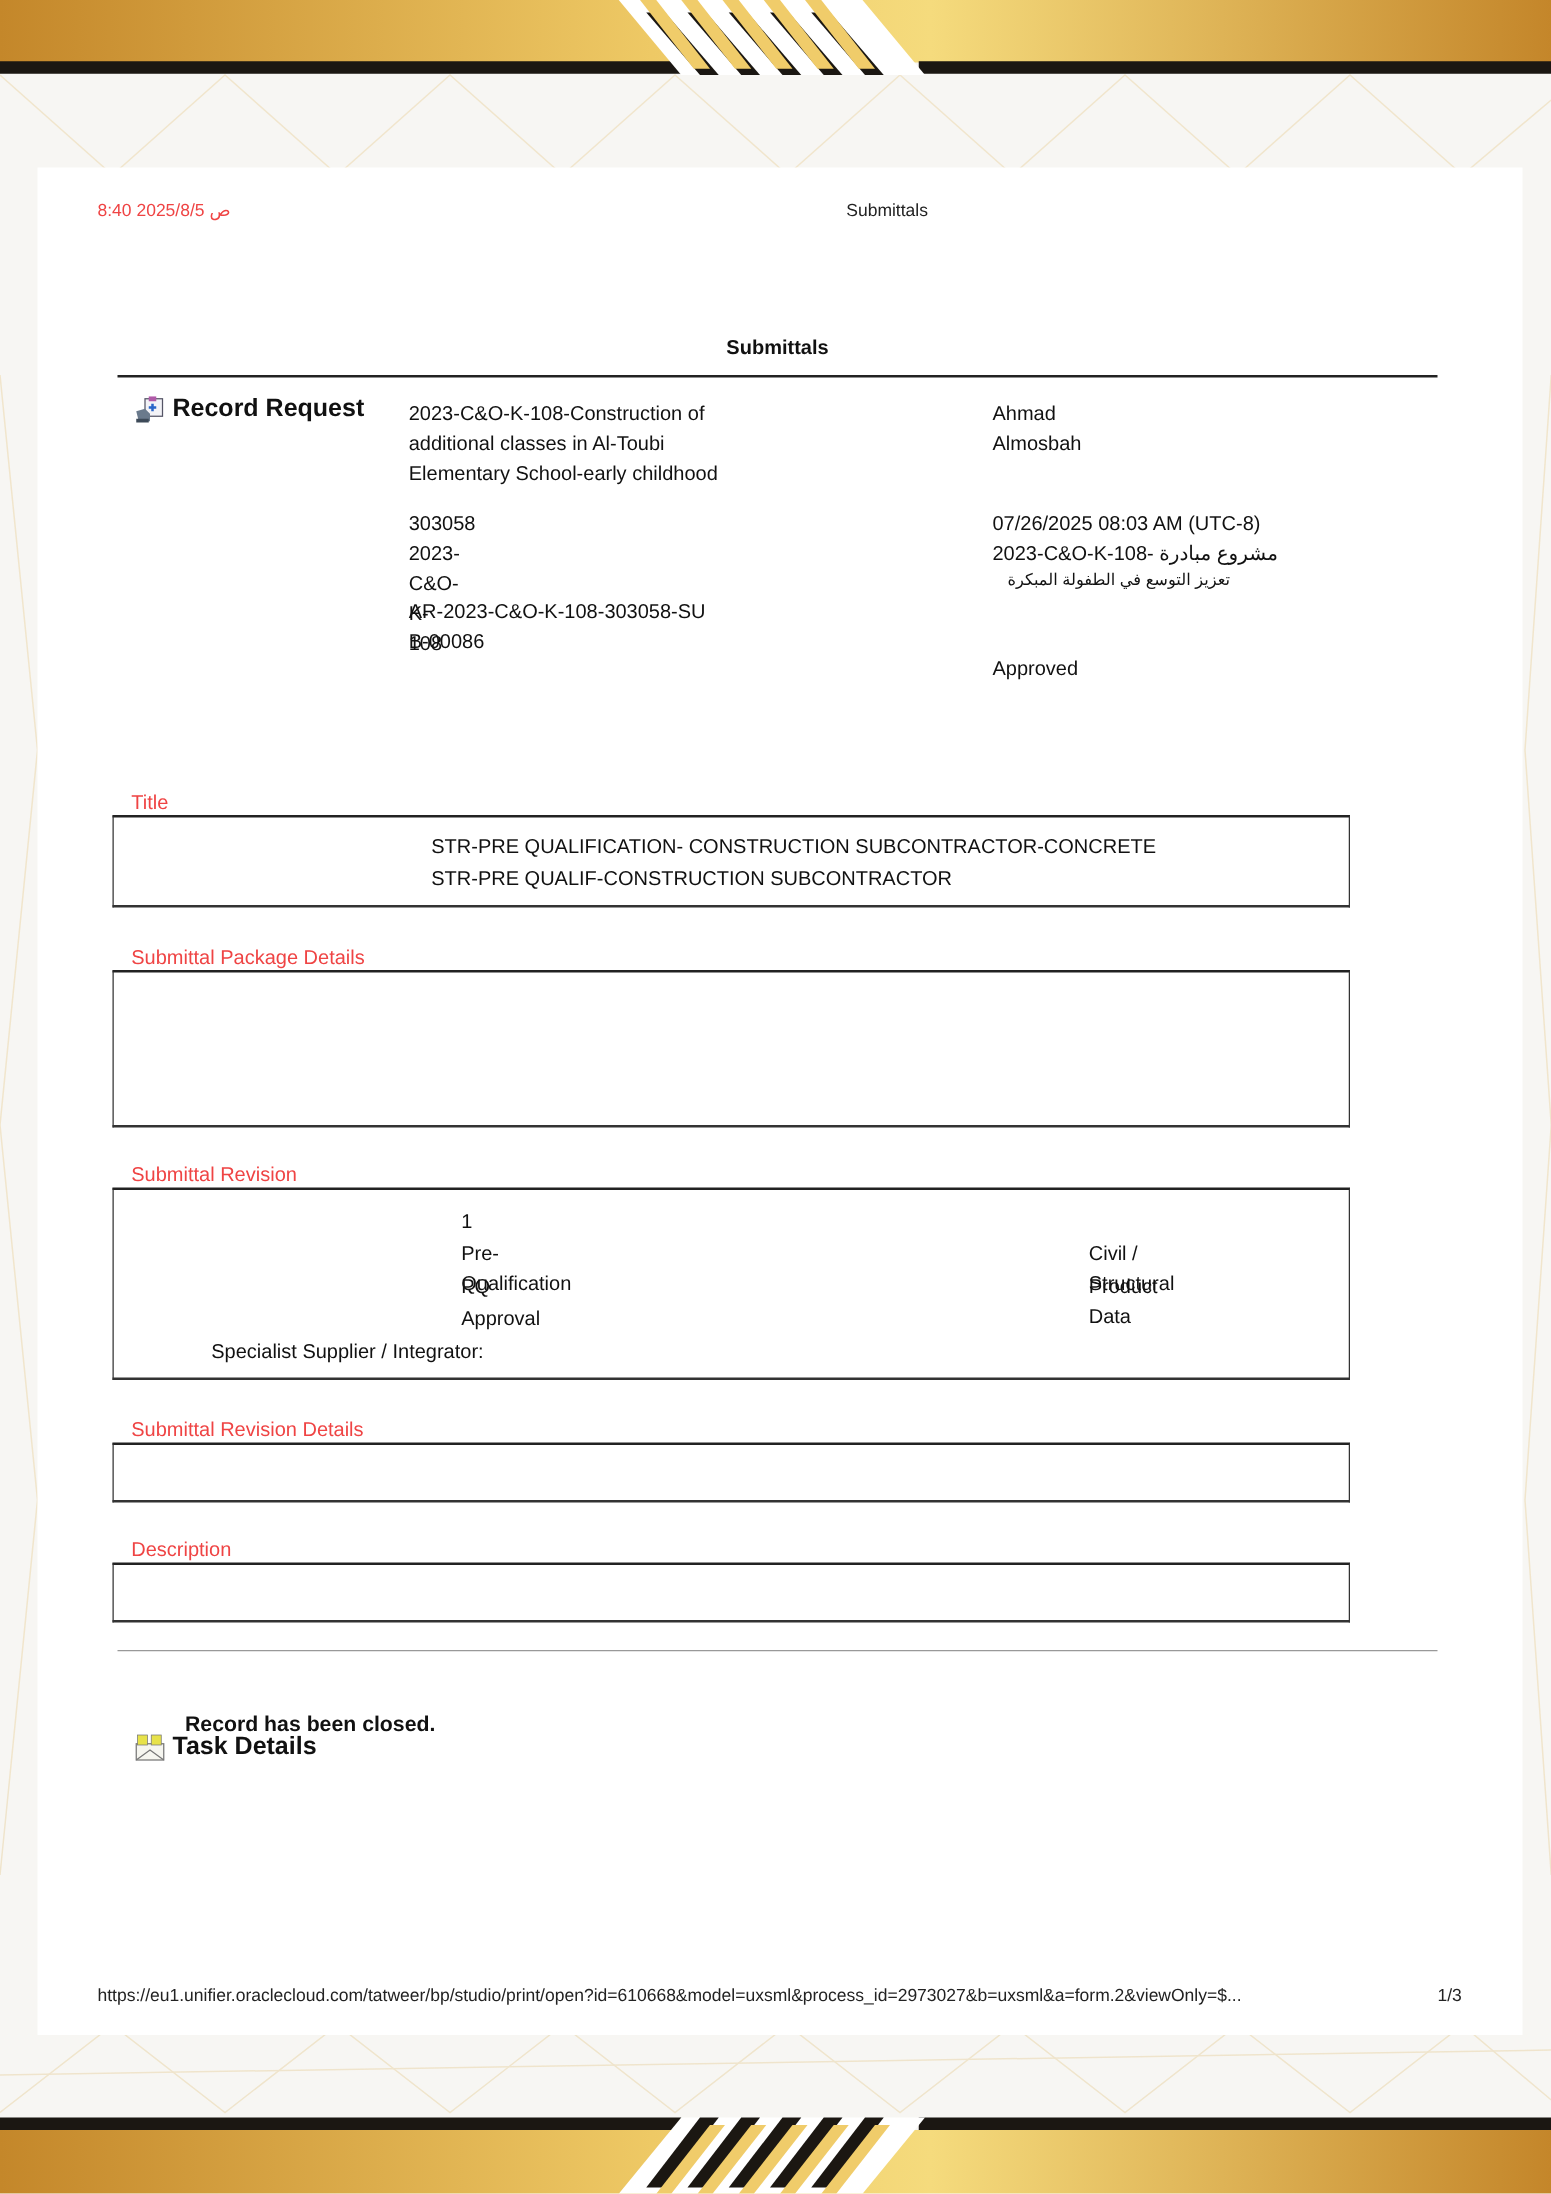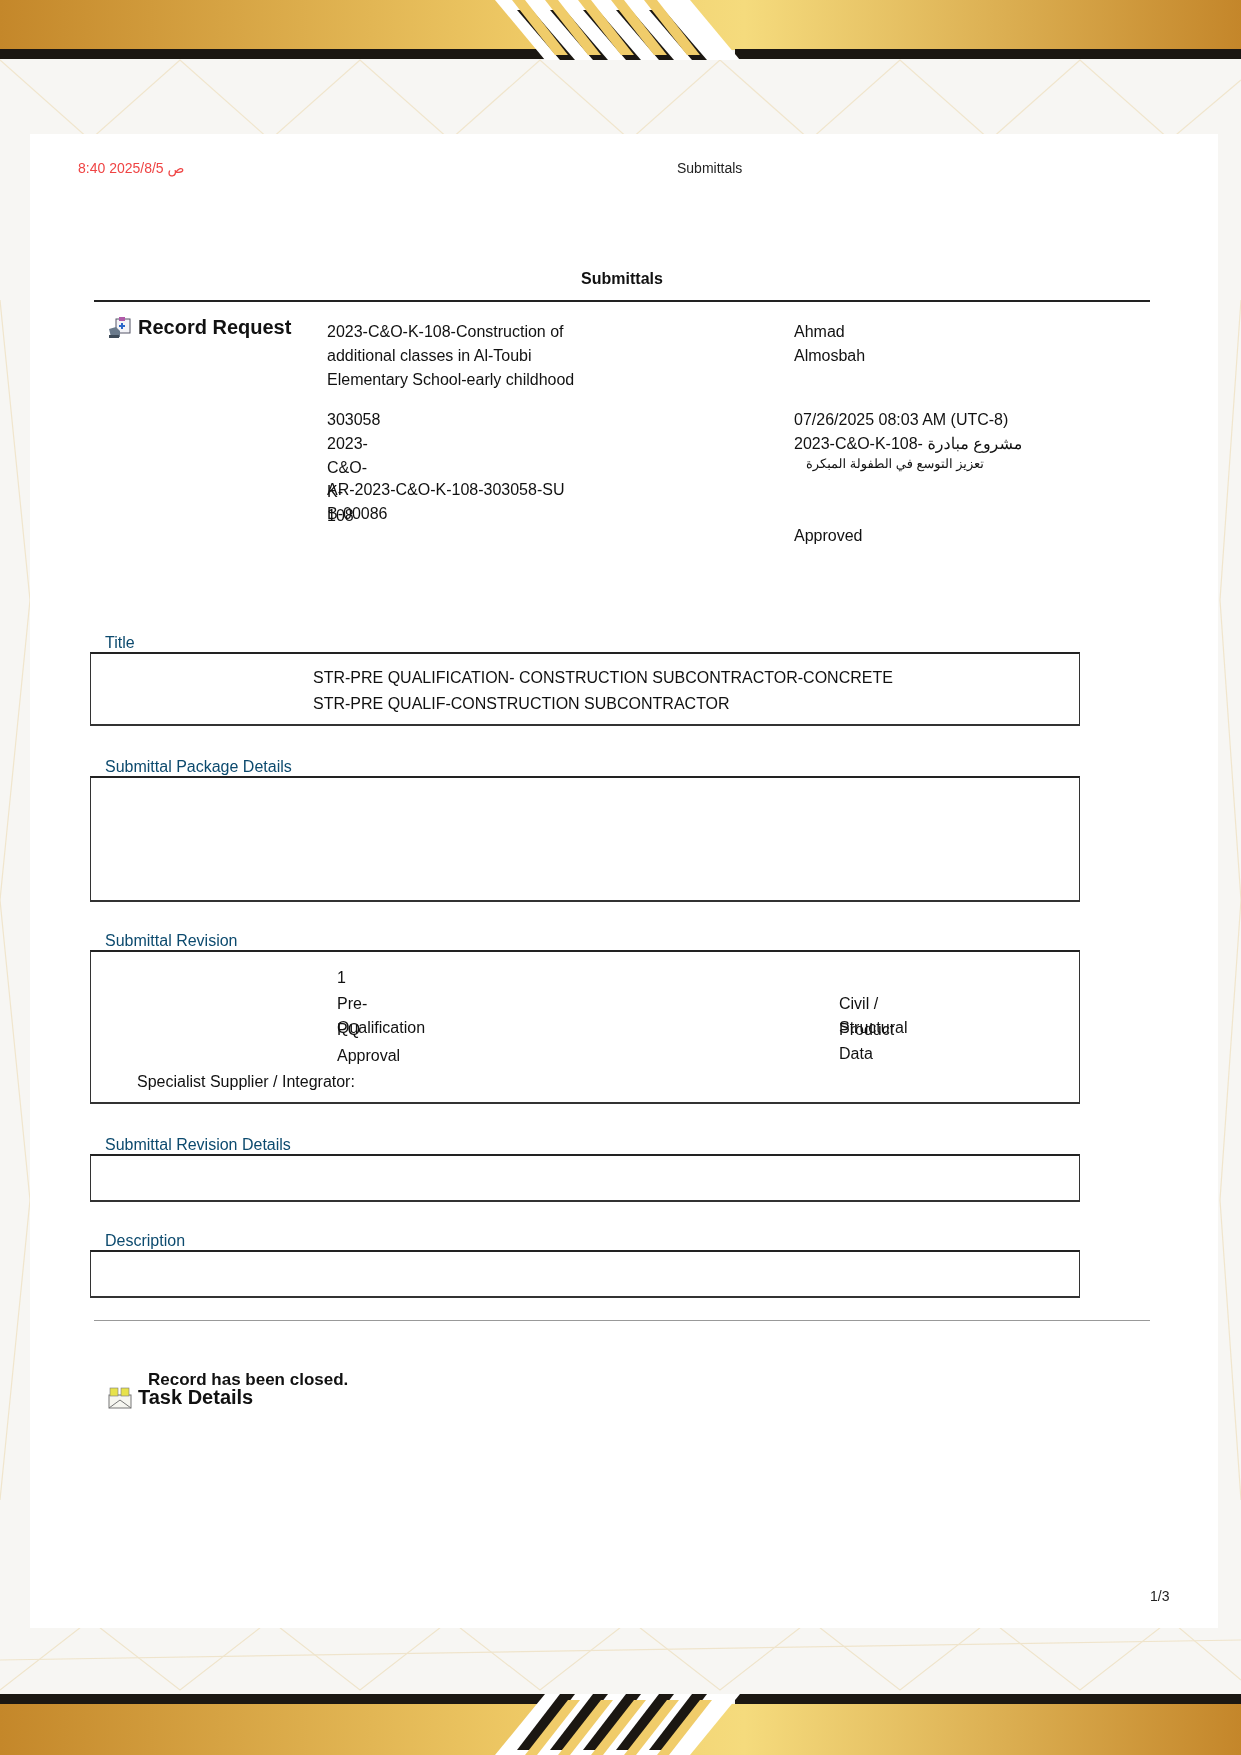--- a/index.html
+++ b/index.html
@@ -30,24 +30,24 @@
 
   .section-head {
     position: absolute; left: 78px; font-size: 20px; font-weight: bold; display: flex; align-items: center; gap: 6px;
   }
   .section-head .ico { width: 24px; height: 22px; display: inline-block; }
 
   .field { position: absolute; font-size: 16px; line-height: 24px; }
   .lbl { position: absolute; text-align: right; white-space: nowrap; margin-left: 40px; }
   .val { position: absolute; text-align: left; }
 
-  .group-label { position: absolute; left: 87px; font-size: 16px; color: #0c4a6e; }
+  .group-label { position: absolute; left: 87px; font-size: 16px; color: #ef4444; }
   .group-box {
     position: absolute; left: 71px; width: 990px; border: 1px solid #333; border-top: 2px solid #222; border-bottom: 2px solid #333;
-    box-sizing: border-box; background: #fff;
+    box-sizing: border-box; background: #fff; padding-left: 32px;
   }
   .footer-rule { position: absolute; left: 64px; top: 1186px; width: 1056px; border-top: 1px solid #999; }
 
   .closed-note { position: absolute; left: 118px; top: 1236px; font-size: 17px; font-weight: bold; }
   .print-footer-url { position: absolute; left: 48px; top: 1454px; font-size: 14px; color: #222; white-space: nowrap; }
   .print-footer-page { position: absolute; left: 1120px; top: 1454px; font-size: 14px; color: #222; }
 </style>
 </head>
 <body>
 
@@ -277,14 +277,15 @@
     <svg class="ico" viewBox="0 0 24 22">
       <rect x="1" y="8" width="22" height="13" fill="#f6f6f0" stroke="#777" stroke-width="1"></rect>
       <polyline points="1,21 12,13 23,21" fill="none" stroke="#777" stroke-width="1"></polyline>
       <rect x="2" y="1" width="8" height="8" fill="#e7e24a" stroke="#777" stroke-width="0.6"></rect>
       <rect x="13" y="1" width="8" height="8" fill="#e7e24a" stroke="#777" stroke-width="0.6"></rect>
     </svg>
     <span>Task Details</span>
   </div>
   <div class="closed-note">Record has been closed.</div>
 
+  <div class="print-footer-url">https://eu1.unifier.oraclecloud.com/tatweer/bp/studio/print/open?id=610668&amp;model=uxsml&amp;process_id=2973027&amp;b=uxsml&amp;a=form.2&amp;viewOnly=$...</div>
   <div class="print-footer-page">1/3</div>
 </div>
 
 </body></html>

